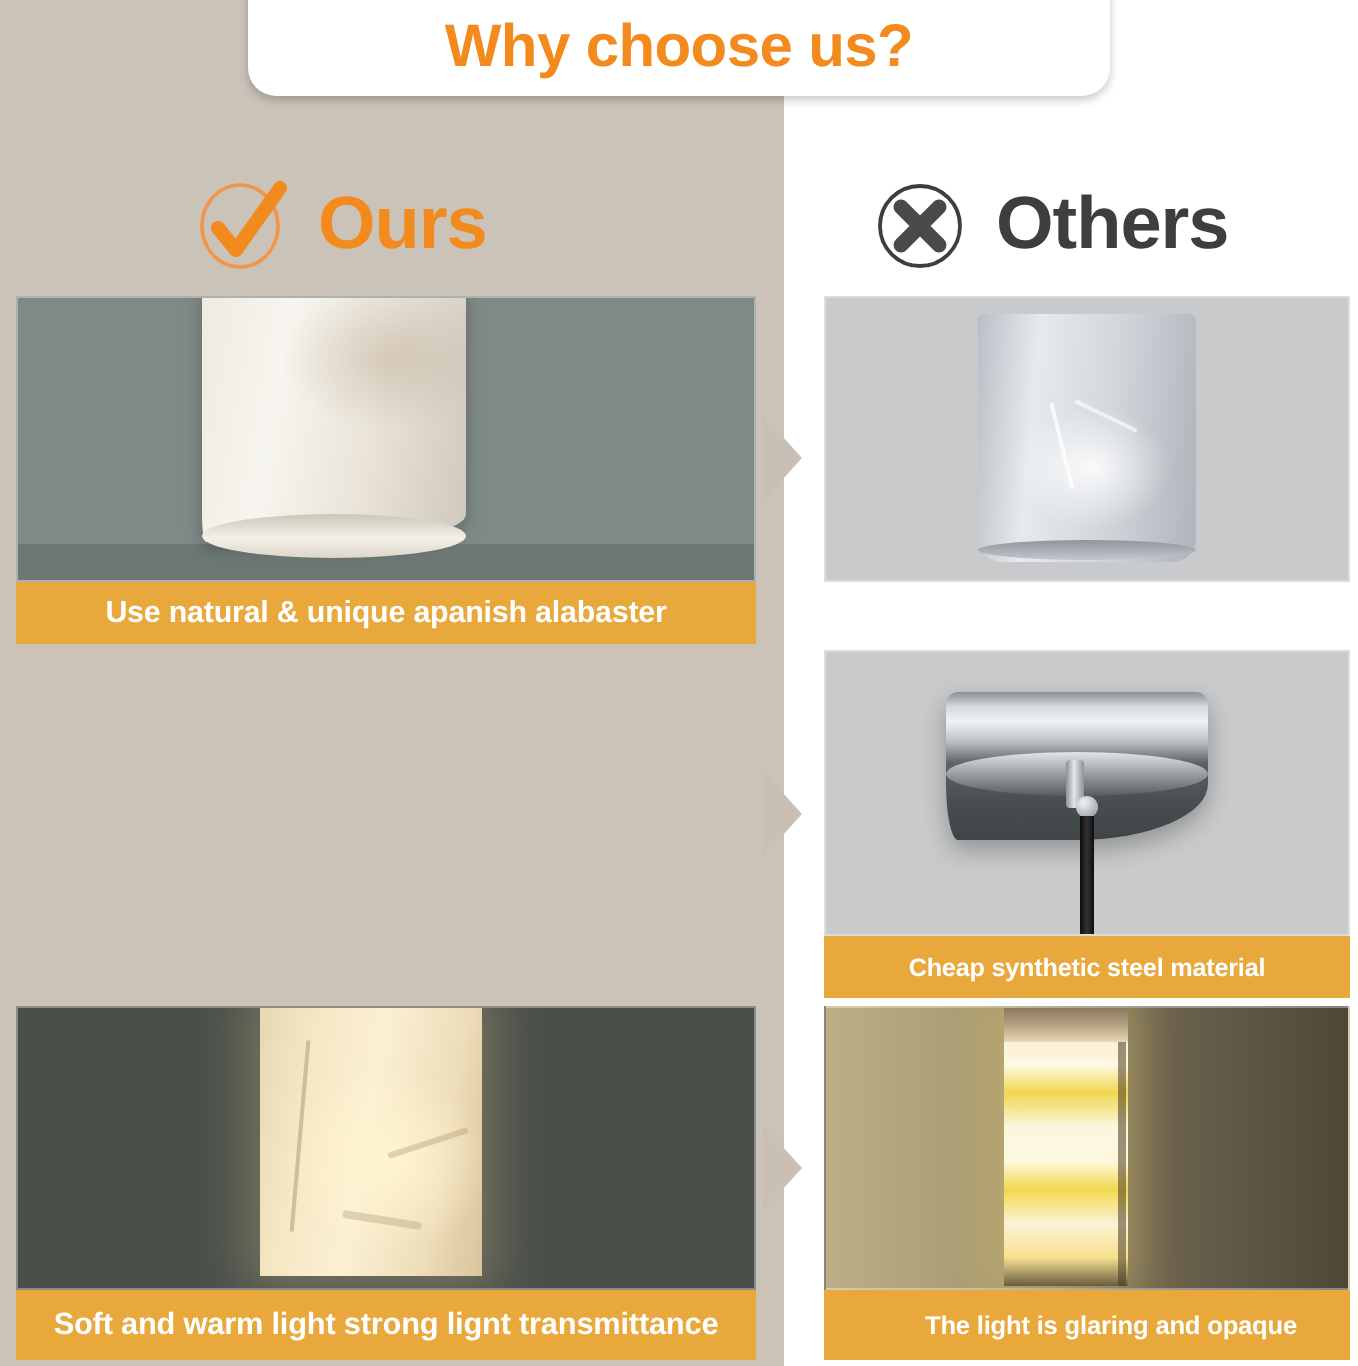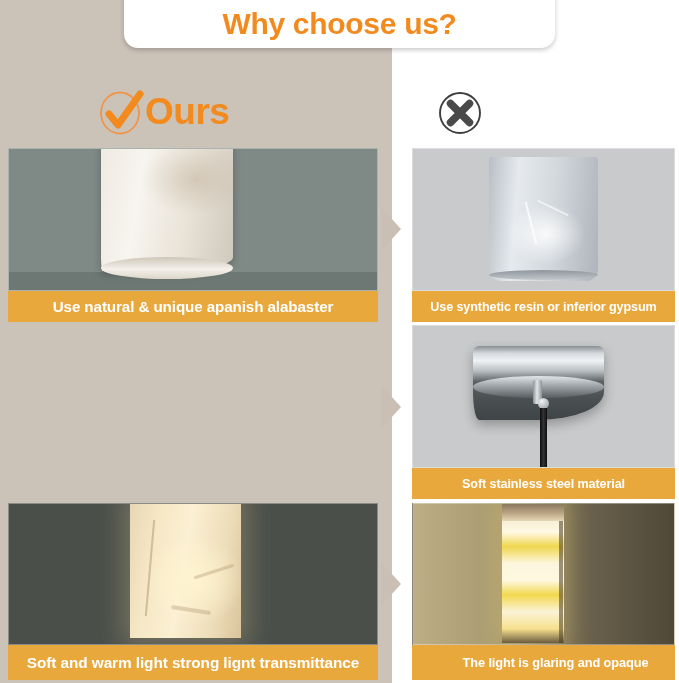--- a/index.html
+++ b/index.html
@@ -58,21 +58,21 @@
   .header-row {
     position: absolute;
     left: 0; top: 82px;
     width: 679px; height: 62px;
     z-index: 5;
   }
   .hdr {
     position: absolute;
     display: flex;
     align-items: center;
-    gap: 0;
+    gap: 14px;
     height: 56px;
   }
   .hdr-ours  { left: 98px;  top: 2px; }
   .hdr-others{ left: 437px; top: 2px; }
 
   .badge {
     position: relative;
     width: 47px; height: 47px;
     flex: 0 0 auto;
   }
@@ -320,54 +320,54 @@
       <span class="hdr-label lbl-ours">Ours</span>
     </div>
 
     <div class="hdr hdr-others">
       <span class="badge">
         <svg width="47" height="47" viewBox="0 0 47 47">
           <circle cx="23" cy="24" r="20" fill="none" stroke="#3e3e3e" stroke-width="1.9"></circle>
           <path d="M13.5 14.5 L32.5 33.5 M32.5 14.5 L13.5 33.5" stroke="#4a4a4a" stroke-width="7.5" stroke-linecap="round"></path>
         </svg>
       </span>
+      <span class="hdr-label lbl-others">Others</span>
     </div>
   </div>
 
   <div class="row row-1">
     <div class="cell cell-left">
       <div class="photo img-r1l">
         <div class="wall-lo"></div>
         <div class="shade"></div>
         <div class="shade-lip"></div>
       </div>
       <div class="caption">Use natural &amp; unique apanish alabaster</div>
     </div>
     <div class="cell cell-right">
       <div class="photo img-r1r">
         <div class="cyl"></div>
         <div class="vein-a"></div>
         <div class="vein-b"></div>
         <div class="cyl-base"></div>
       </div>
-      <div class="caption">Use synthetic resin or inferior gypsum</div>
     </div>
   </div>
   <div class="arrow arrow-1"></div>
 
   <div class="row row-2">
     <div class="cell cell-right">
       <div class="photo img-r2r">
         <div class="disc2"></div>
         <div class="disc2-rim"></div>
         <div class="nut"></div>
         <div class="nut-b"></div>
         <div class="cord"></div>
       </div>
-      <div class="caption">Soft stainless steel material</div>
+      <div class="caption">Cheap synthetic steel material</div>
     </div>
   </div>
   <div class="arrow arrow-2"></div>
 
   <div class="row row-3">
     <div class="cell cell-left">
       <div class="photo img-r3l">
         <div class="glow"></div>
         <div class="grain-a"></div>
         <div class="grain-b"></div>

